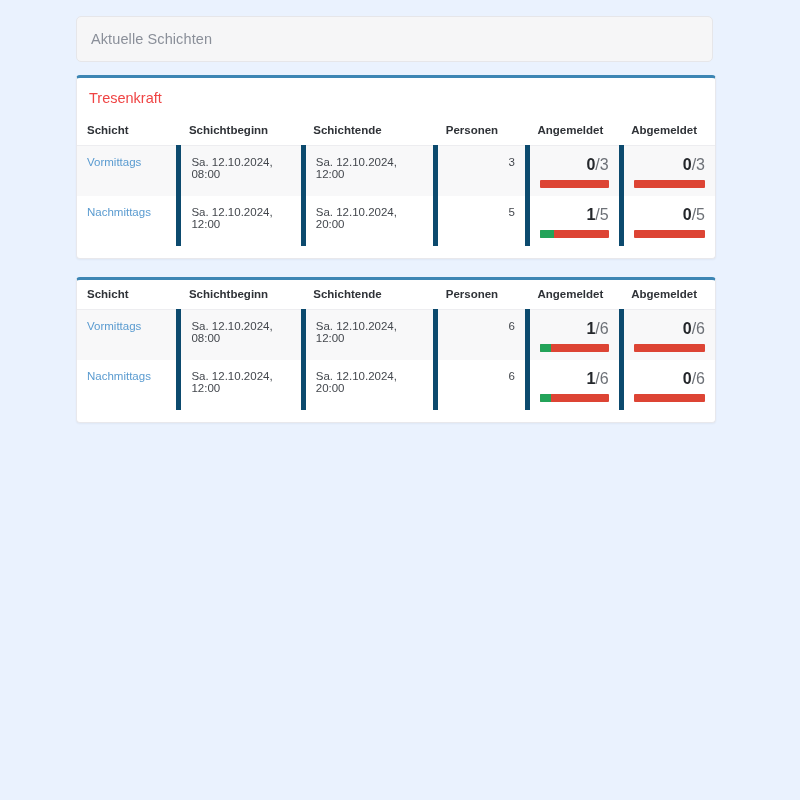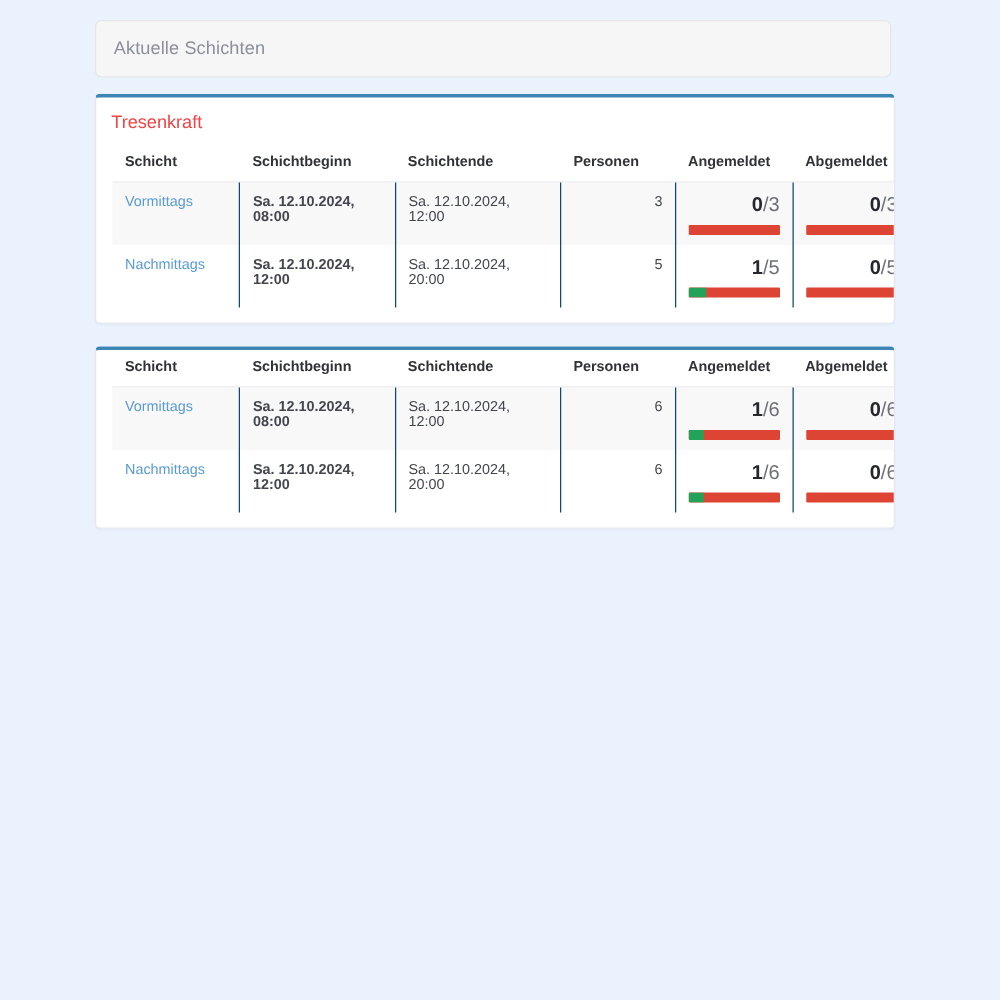--- a/index.html
+++ b/index.html
@@ -50,44 +50,43 @@
     color: #ef4444;
     font-weight: 400;
     padding: 12px 12px 10px 12px;
   }
 
   
   table.shift-table {
     width: 100%;
     border-collapse: collapse;
     table-layout: fixed;
-    margin-left: 13px;
   }
   table.shift-table th {
     font-size: 11.5px;
     font-weight: bold;
     color: #2f3237;
     text-align: left;
     padding: 8px 10px 9px 10px;
     border-bottom: 1px solid #ededf0;
     white-space: nowrap;
   }
   table.shift-table td {
     font-size: 11.5px;
     color: #43474d;
     padding: 10px 10px 8px 10px;
-    border-right: 1px solid #0c4a6e;
+    border-right: 5px solid #0c4a6e;
     vertical-align: top;
   }
   table.shift-table td:last-child { border-right: none; }
   table.shift-table tbody tr.striped td { background: #f8f8f9; }
   table.shift-table tbody tr td { height: 40px; }
 
   th.c-schicht, td.c-schicht   { width: 100px; }
-  th.c-begin, td.c-begin       { width: 122px; font-weight: bold; }
+  th.c-begin, td.c-begin       { width: 122px; }
   th.c-end,   td.c-end         { width: 130px; }
   th.c-pers,  td.c-pers        { width: 90px;  text-align: right; }
   th.c-an,    td.c-an          { width: 92px;  text-align: right; }
   th.c-ab,    td.c-ab          { width: 92px;  text-align: right; }
   th.c-pers, th.c-an, th.c-ab  { text-align: left; }
 
   .shift-link {
     color: #5a9bd0;
     text-decoration: none;
     font-size: 11.5px;

